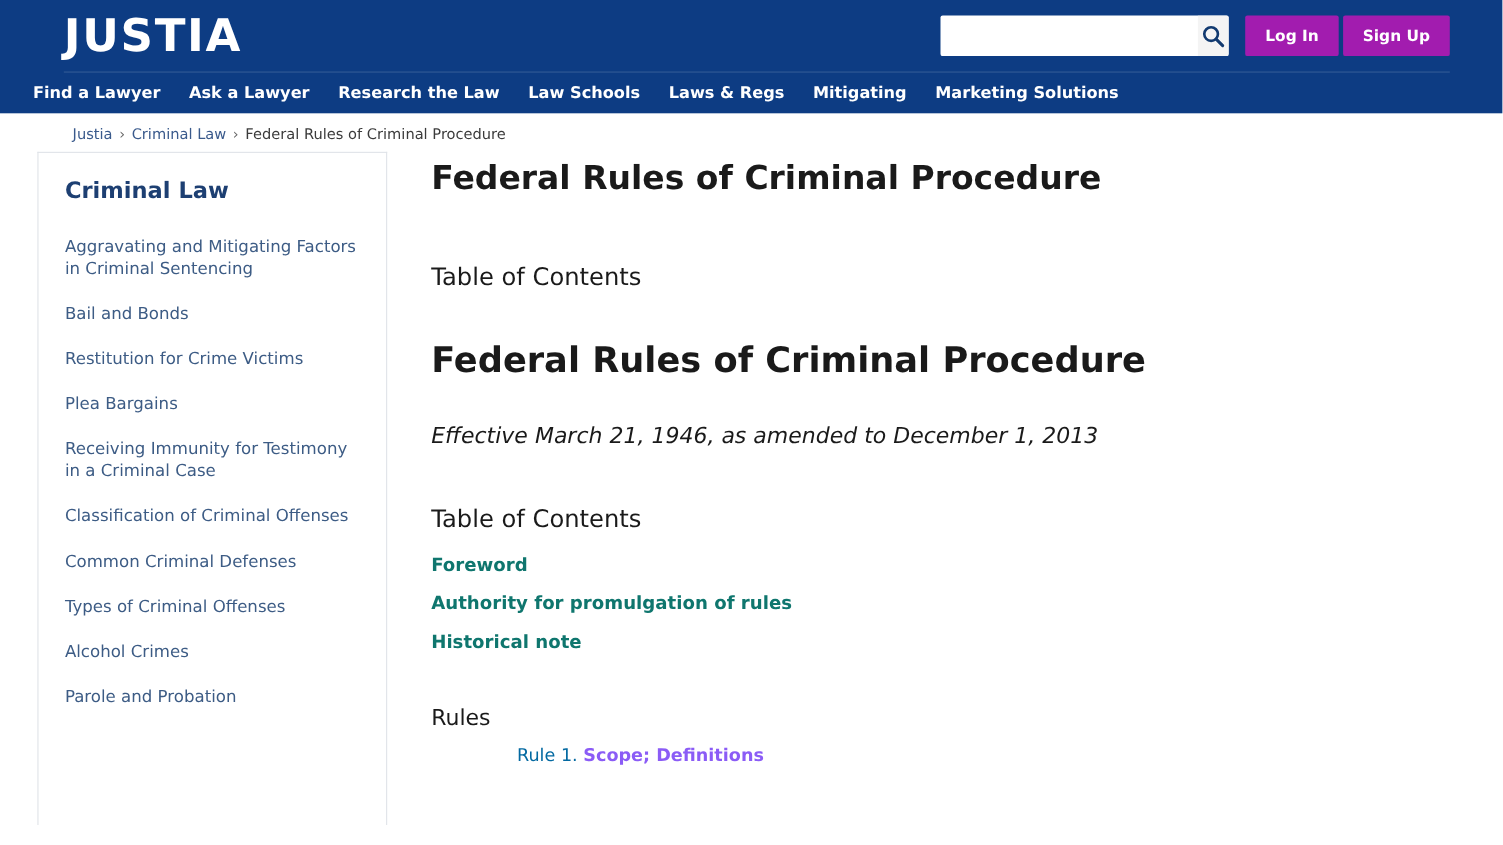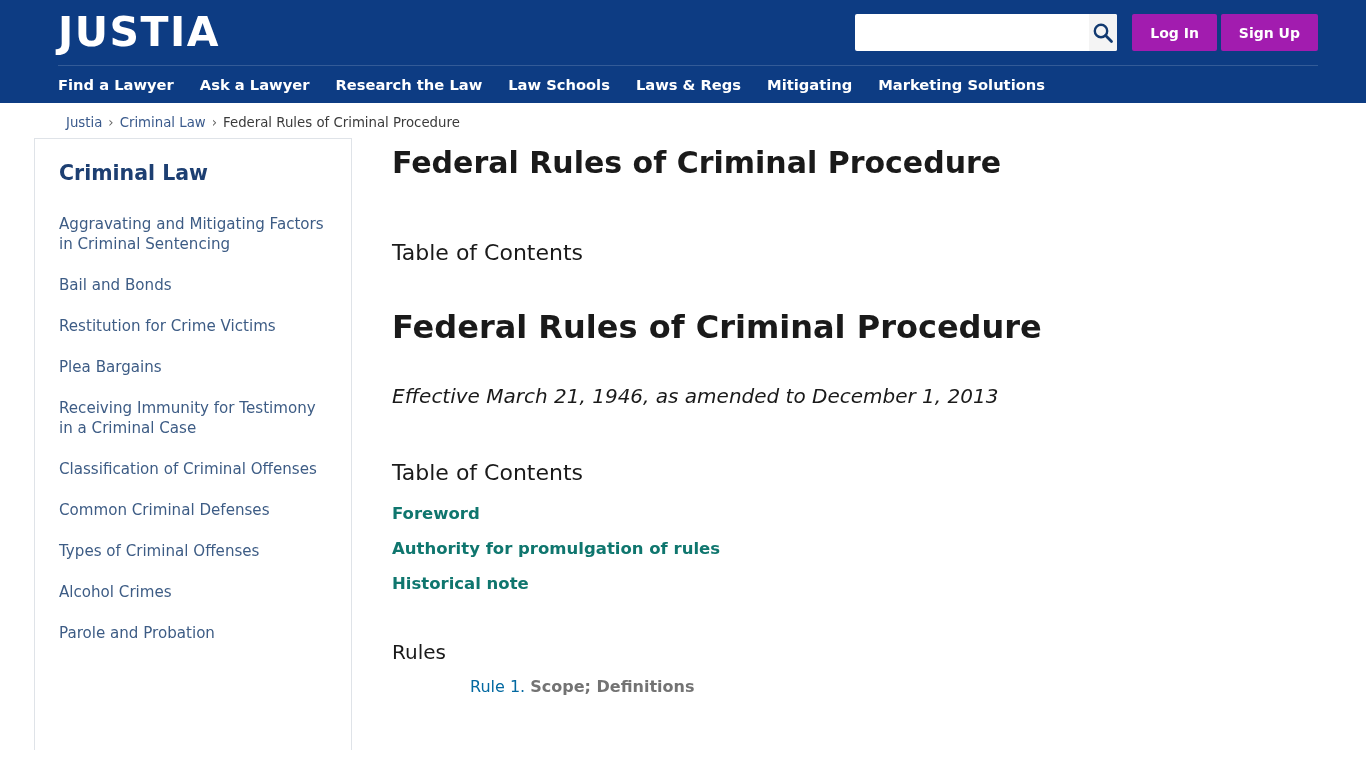--- a/index.html
+++ b/index.html
@@ -97,21 +97,21 @@
     right: 48px;
     top: 65px;
     height: 1px;
     background: rgba(255,255,255,0.16);
   }
 
   .header-nav {
     height: 38px;
     display: flex;
     align-items: center;
-    padding-left: 58px;
+    padding-left: 30px;
     border-radius: 10px;
   }
   .nav-item {
     color: #ffffff;
     font-weight: bold;
     font-size: 14.7px;
     margin-right: 26px;
     cursor: pointer;
     white-space: nowrap;
     text-decoration: none;
@@ -228,21 +228,21 @@
     margin: 50px 0 0 0;
   }
   .rule-row {
     margin: 13px 0 0 78px;
     font-size: 16px;
     color: #1a1a1a;
     white-space: nowrap;
   }
   .rule-row .rule-num { color: #0369a1; }
   .rule-row .rule-link {
-    color: #737373;
+    color: #8b5cf6;
     font-weight: bold;
     text-decoration: none;
     cursor: pointer;
   }
 </style>
 </head>
 <body>
 
 <header class="site-header">
   <div class="header-top">

